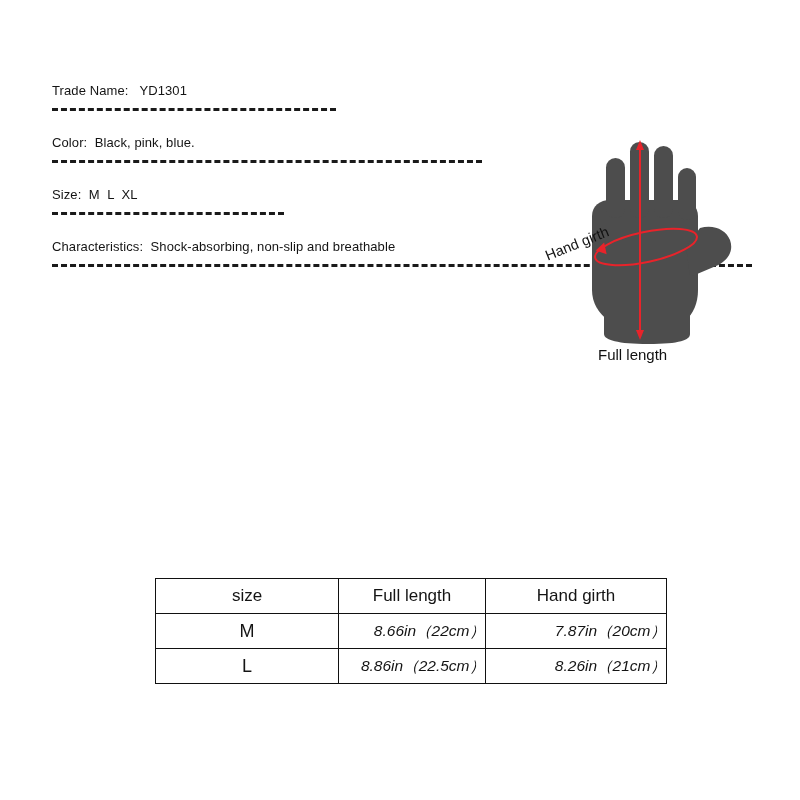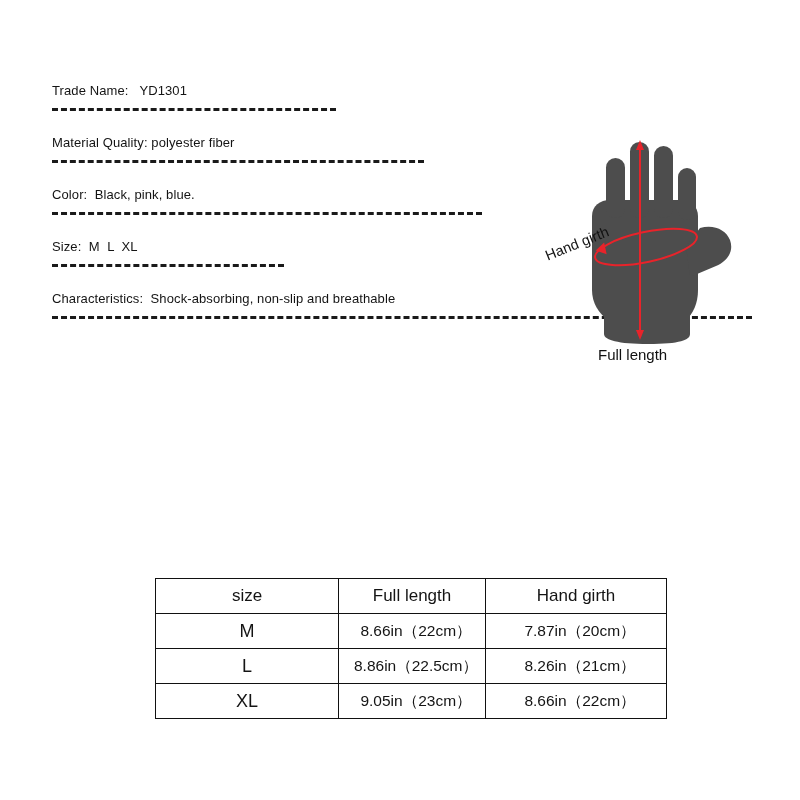--- a/index.html
+++ b/index.html
@@ -97,38 +97,34 @@
     padding: 0;
     height: 34px;
     white-space: pre;
   }
   .size-table .c0 { width: 182px; }
   .size-table .c1 { width: 138px; }
   .size-table .c2 { width: 172px; }
   .size-table tr.head td { font-size: 17px; }
   .size-table .c0.val { font-size: 18px; }
   .size-table .c1.val,
-  .size-table .c2.val { font-size: 15.5px; text-align: center; padding-left: 8px; }
+  .size-table .c2.val { font-size: 15.5px; text-align: right; padding-left: 8px; font-style: italic; }
 </style>
 </head>
 <body>
 
 <div class="page">
 
   <div class="spec-list">
 
     <div class="spec-row">
       <div class="spec-text">Trade Name:   YD1301</div>
       <div class="spec-underline u-trade"></div>
     </div>
 
-    <div class="spec-row">
-      <div class="spec-text">Material Quality: polyester fiber</div>
-      <div class="spec-underline u-material"></div>
-    </div>
 
 
     <div class="spec-row">
       <div class="spec-text">Color:  Black, pink, blue.</div>
       <div class="spec-underline u-color"></div>
     </div>
 
     <div class="spec-row">
       <div class="spec-text">Size:  M  L  XL</div>
       <div class="spec-underline u-size"></div>
@@ -188,21 +184,16 @@
     <tr>
       <td class="c0 val">M</td>
       <td class="c1 val">8.66in（22cm）</td>
       <td class="c2 val">7.87in（20cm）</td>
     </tr>
     <tr>
       <td class="c0 val">L</td>
       <td class="c1 val">8.86in（22.5cm）</td>
       <td class="c2 val">8.26in（21cm）</td>
     </tr>
-    <tr>
-      <td class="c0 val">XL</td>
-      <td class="c1 val">9.05in（23cm）</td>
-      <td class="c2 val">8.66in（22cm）</td>
-    </tr>
   </tbody>
     </table>
 
 </div>
 
 </body></html>

